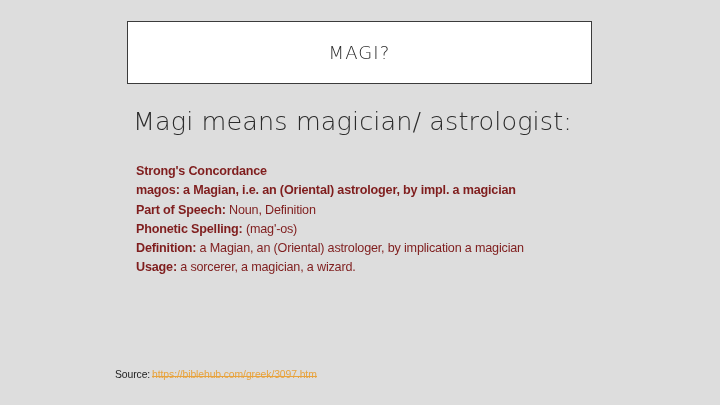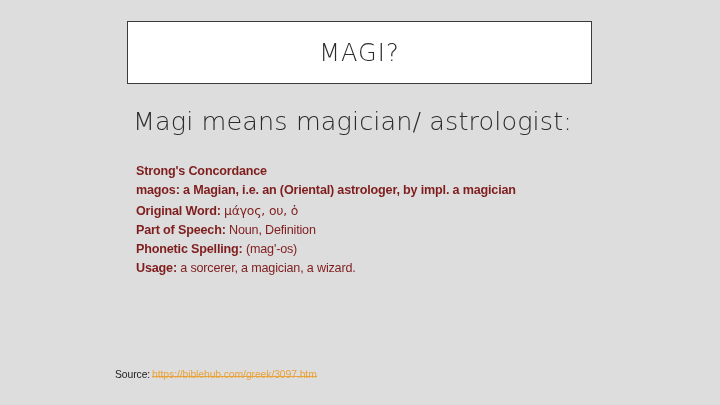--- a/index.html
+++ b/index.html
@@ -31,21 +31,21 @@
     height: 63px;
     background: #ffffff;
     border: 1.5px solid #3b3b3b;
     box-sizing: border-box;
     display: flex;
     align-items: center;
     justify-content: center;
   }
   .title-text {
     font-family: "DejaVu Sans", sans-serif;
-    font-size: 24px;
+    font-size: 18px;
     font-weight: 300;
     letter-spacing: 1.1px;
     color: #2b2b2b;
     white-space: nowrap;
   }
 
   
   .heading {
     position: absolute;
     left: 133px;
@@ -131,36 +131,36 @@
   <div class="def-block">
 
     <div class="def-line all-bold">
       <span class="lbl">Strong's Concordance</span>
     </div>
 
     <div class="def-line all-bold">
       <span class="lbl">magos: a Magian, i.e. an (Oriental) astrologer, by impl. a magician</span>
     </div>
 
-    <div class="def-line">
-      <span class="lbl">Original Word:</span>
-      <span class="val greek">μάγος, ου, ὁ</span>
-    </div>
 
     <div class="def-line">
       <span class="lbl">Part of Speech:</span>
       <span class="val">Noun, Definition</span>
     </div>
 
 
     <div class="def-line">
       <span class="lbl">Phonetic Spelling:</span>
       <span class="val">(mag'-os)</span>
     </div>
 
+    <div class="def-line">
+      <span class="lbl">Definition:</span>
+      <span class="val">a Magian, an (Oriental) astrologer, by implication a magician</span>
+    </div>
 
     <div class="def-line">
       <span class="lbl">Usage:</span>
       <span class="val">a sorcerer, a magician, a wizard.</span>
     </div>
 
   </div>
 
   <div class="source-line">
     <span class="source-label">Source:</span><a class="source-link" href="#">https://biblehub.com/greek/3097.htm</a>

